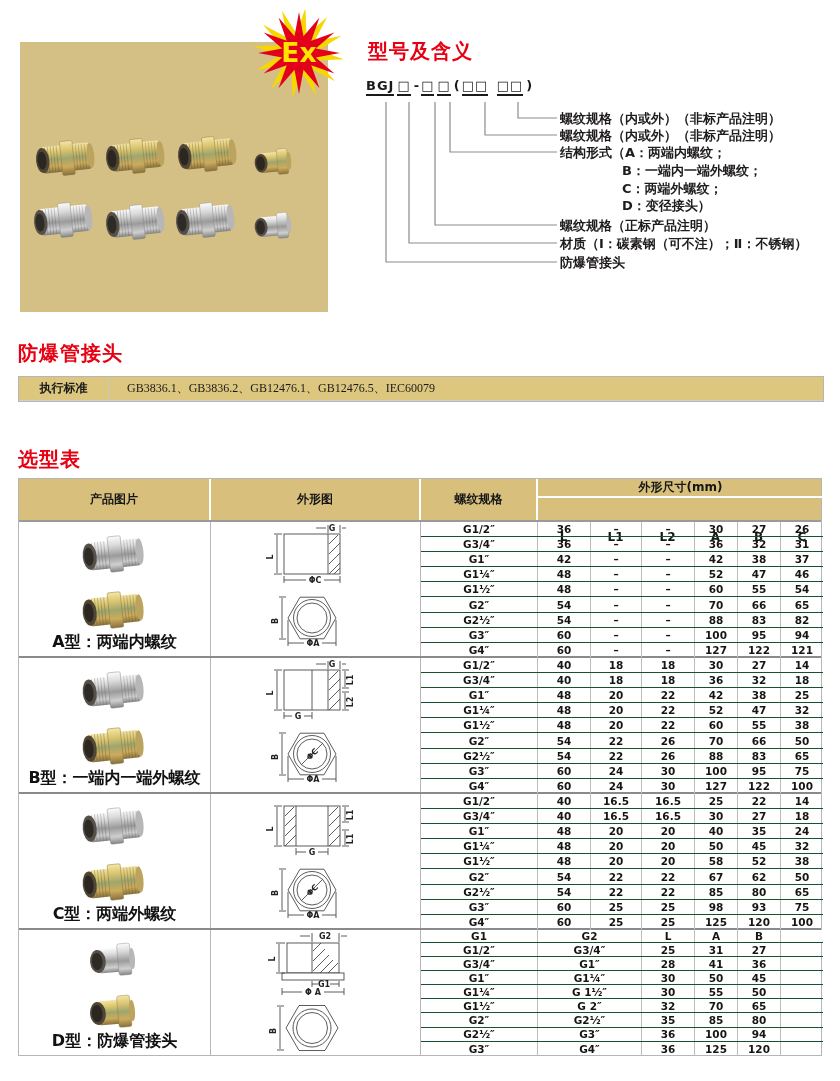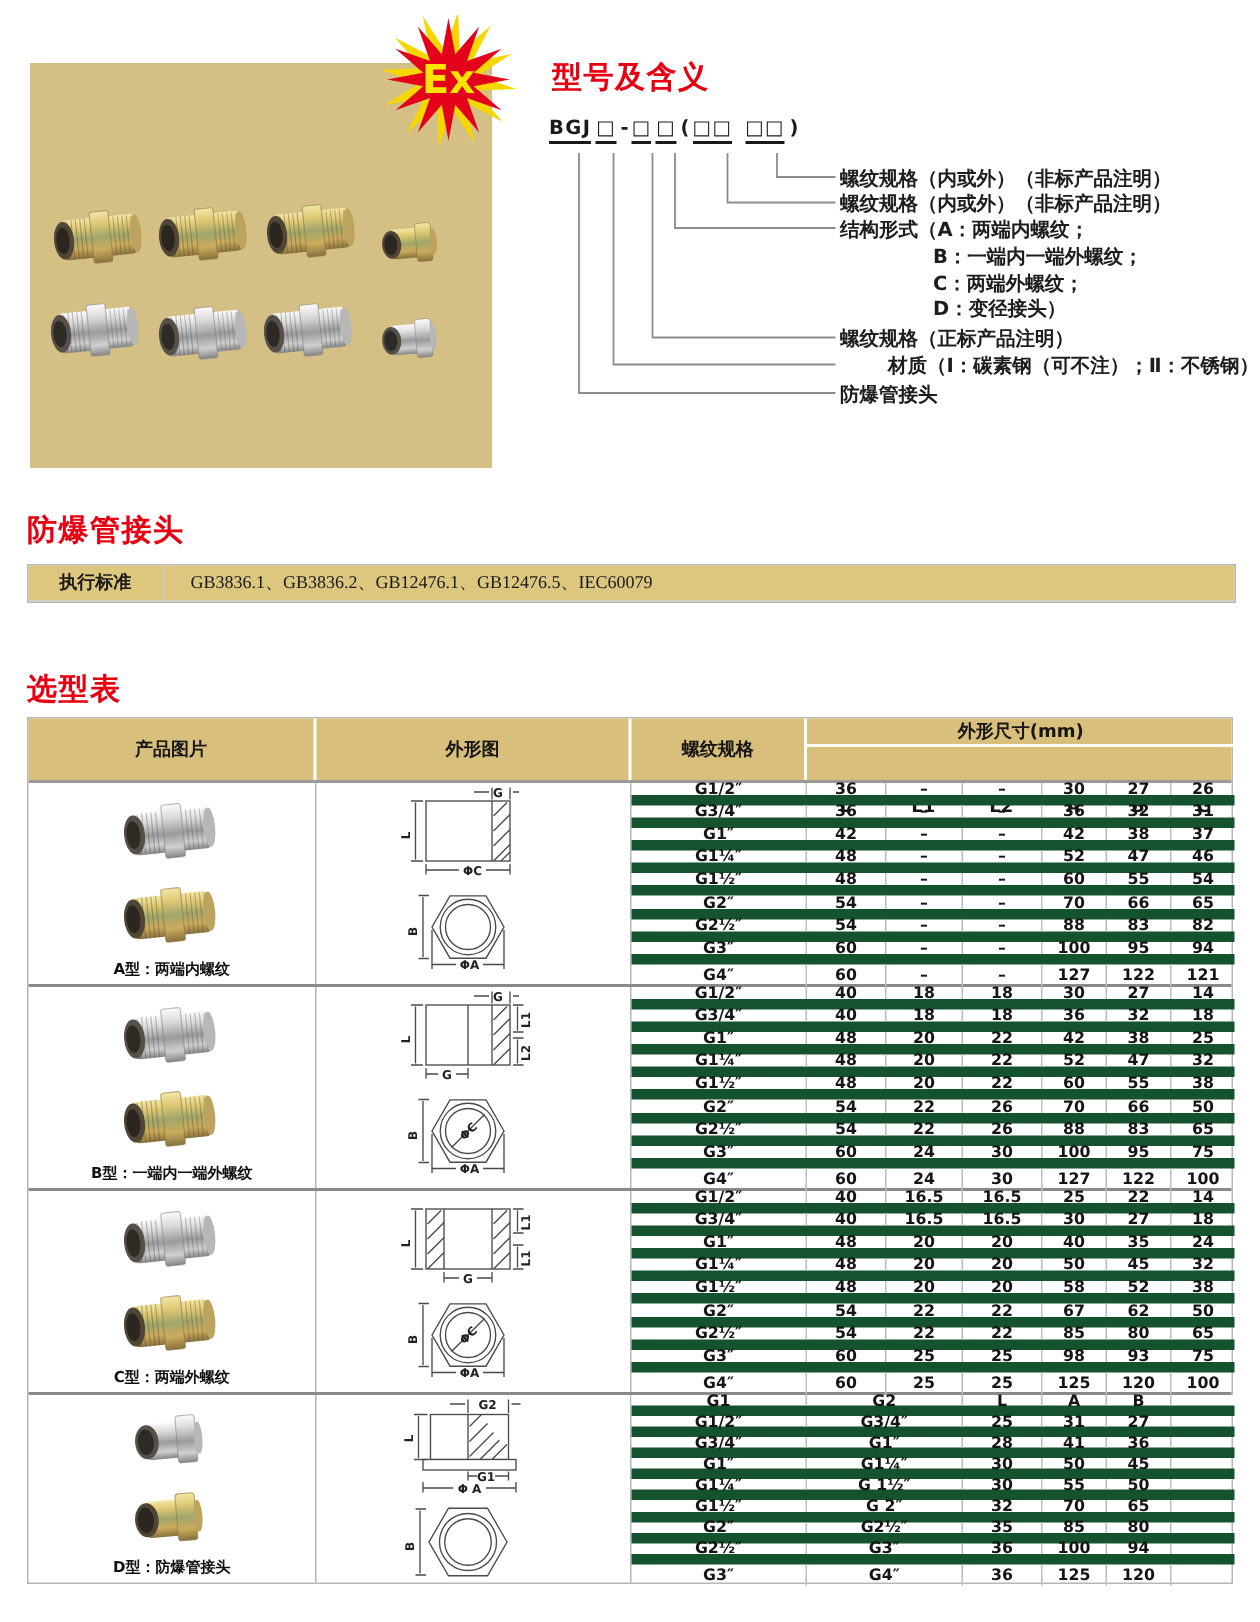--- a/index.html
+++ b/index.html
@@ -42,22 +42,22 @@
   .hd-cols div:last-child{border-right:none;}
   .hc0{width:53px;}.hc1{width:51px;}.hc2{width:53px;}.hc3{width:43px;}.hc4{width:43px;}.hc5{width:42px;}
 
   .sel-section{display:flex;border-top:2px solid #8a8a8a;box-sizing:border-box;}
   .sel-section.first{border-top:2px solid #9a9a9a;}
   .cell-product{width:192px;flex:0 0 192px;border-right:1px solid #b6b6b6;box-sizing:border-box;
                 display:flex;flex-direction:column;align-items:center;justify-content:flex-start;padding-top:4px;position:relative;}
   .cell-outline{width:210px;flex:0 0 210px;border-right:1px solid #b6b6b6;box-sizing:border-box;
                 display:flex;align-items:center;justify-content:center;}
   .cell-data{flex:1;display:flex;flex-direction:column;}
-  .caption{position:absolute;bottom:3px;left:0;right:0;text-align:center;font-size:10px;font-weight:bold;color:#111;}
-  .drow{display:flex;height:15.1px;border-bottom:7px solid #14532d;box-sizing:border-box;font-size:10.5px;font-weight:bold;color:#151515;}
+  .caption{position:absolute;bottom:3px;left:0;right:0;text-align:center;font-size:16px;font-weight:bold;color:#111;}
+  .drow{display:flex;height:15.1px;border-bottom:1px solid #14532d;box-sizing:border-box;font-size:10.5px;font-weight:bold;color:#151515;}
   .drow:last-child{border-bottom:none;}
   .secD .drow{height:14.1px;}
   .secD .drow.subhead{background:#fff;}
   .dc{display:flex;align-items:center;justify-content:center;border-right:1px solid #bcbcbc;box-sizing:border-box;}
   .dc:last-child{border-right:none;}
   .cw0{width:117px;}.cw1{width:53px;}.cw2{width:51px;}.cw3{width:53px;}.cw4{width:43px;}.cw5{width:43px;}.cw6{width:42px;}
   .dw0{width:117px;}.dw1{width:104px;}.dw2{width:53px;}.dw3{width:43px;}.dw4{width:43px;}.dw5{width:42px;}
 
   .fit-small{display:block;margin:1px 0;}
   svg text{font-family:"DejaVu Sans","Liberation Sans",sans-serif;}
@@ -163,21 +163,21 @@
   </g>
 </svg>
 
 <div class="abs mlabel" style="left:560px;top:110px;">螺纹规格（内或外）（非标产品注明）</div>
 <div class="abs mlabel" style="left:560px;top:127px;">螺纹规格（内或外）（非标产品注明）</div>
 <div class="abs mlabel" style="left:560px;top:144px;">结构形式（A：两端内螺纹；</div>
 <div class="abs mlabel" style="left:622px;top:162px;">B：一端内一端外螺纹；</div>
 <div class="abs mlabel" style="left:622px;top:180px;">C：两端外螺纹；</div>
 <div class="abs mlabel" style="left:622px;top:197px;">D：变径接头）</div>
 <div class="abs mlabel" style="left:560px;top:217px;">螺纹规格（正标产品注明）</div>
-<div class="abs mlabel" style="left:592px;top:235px;">材质（Ⅰ：碳素钢（可不注）；Ⅱ：不锈钢）</div>
+<div class="abs mlabel" style="left:560px;top:235px;">材质（Ⅰ：碳素钢（可不注）；Ⅱ：不锈钢）</div>
 <div class="abs mlabel" style="left:560px;top:254px;">防爆管接头</div>
 
 <div class="abs sec-title t2">防爆管接头</div>
 <div class="abs tech-table">
   <div class="tech-row gold">
     <div class="lab">执行标准</div>
     <div class="val">GB3836.1、GB3836.2、GB12476.1、GB12476.5、IEC60079</div>
   </div>
 </div>
 

